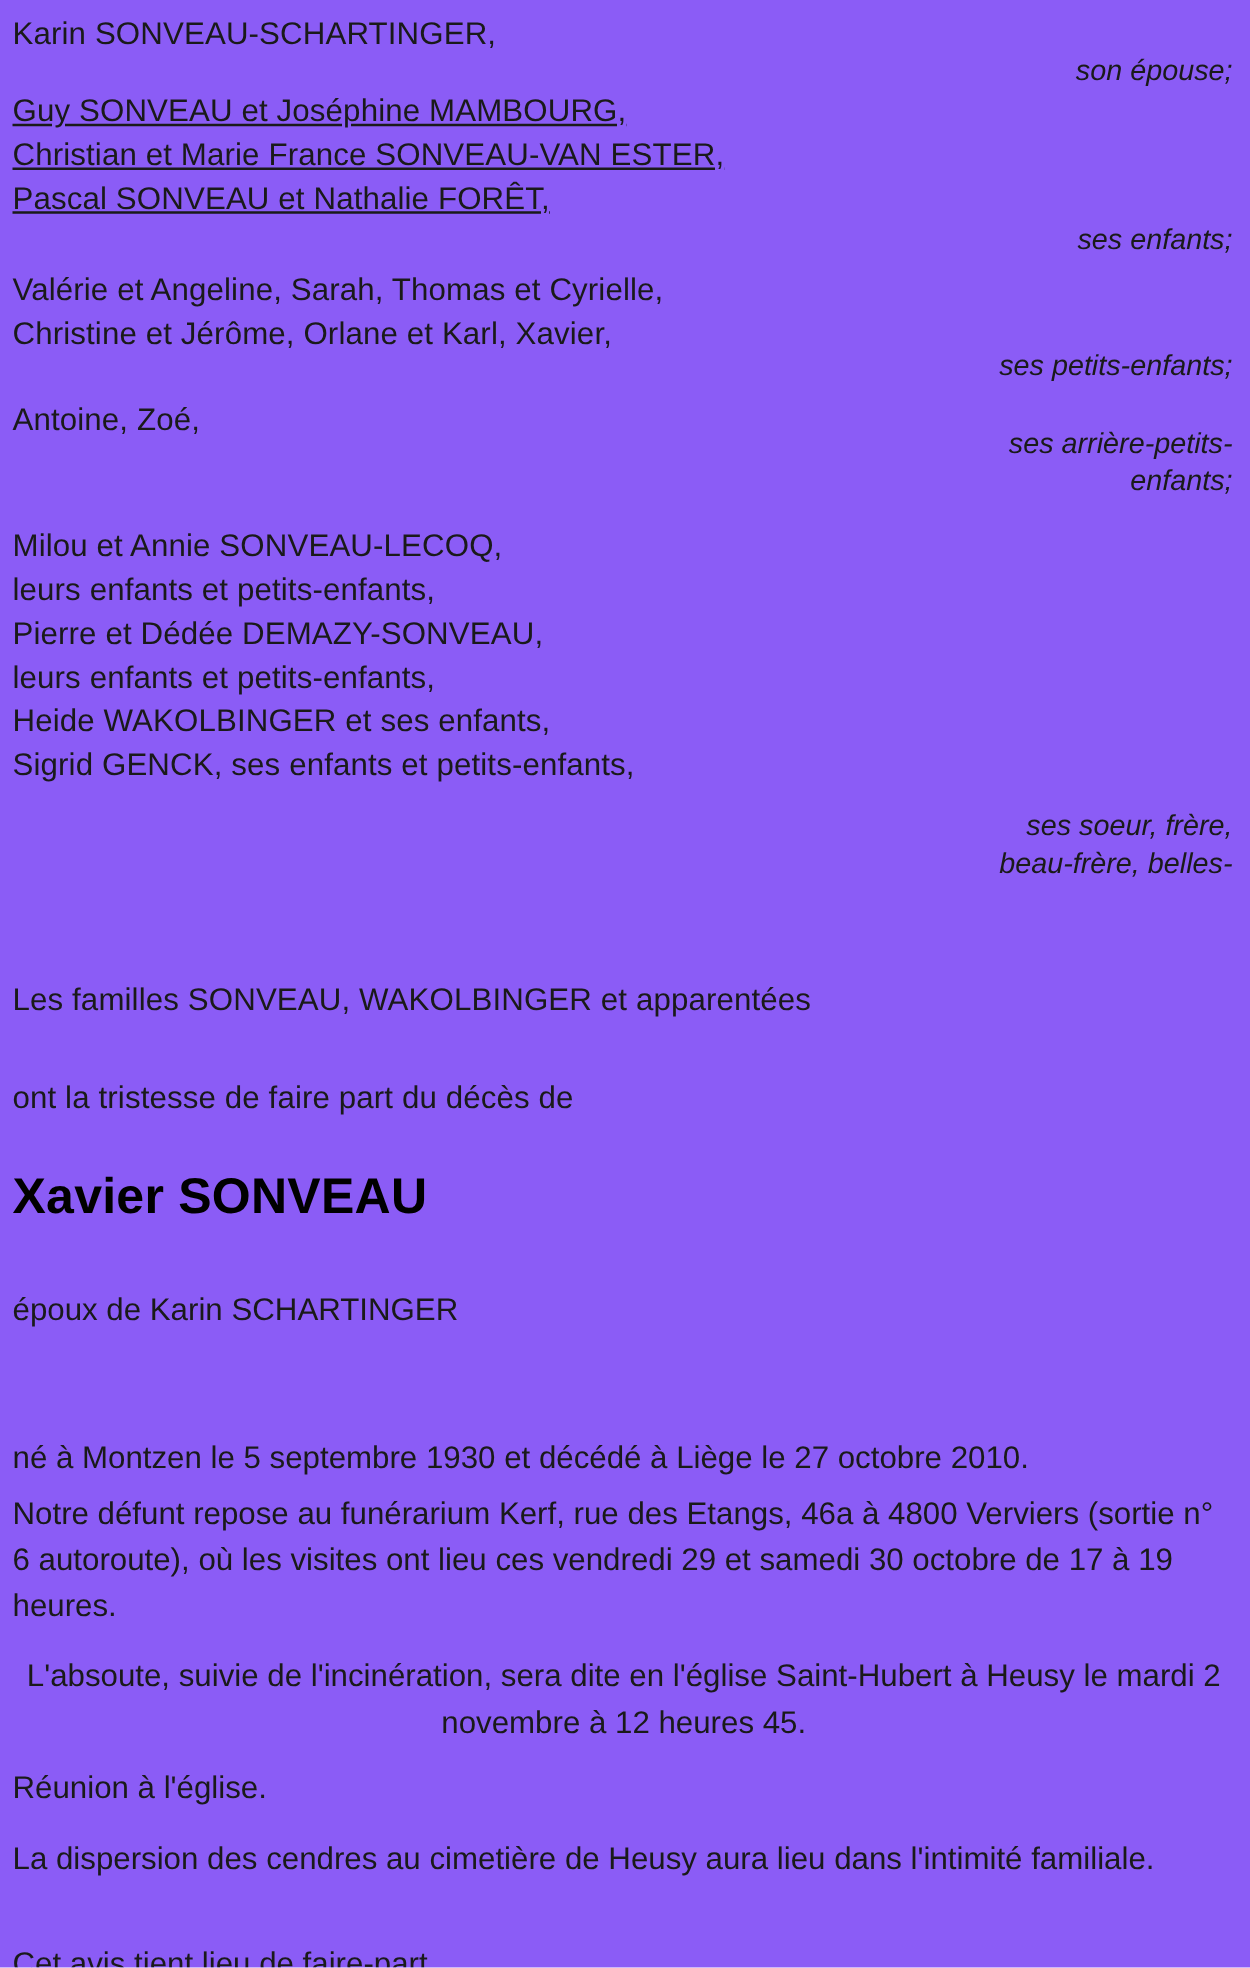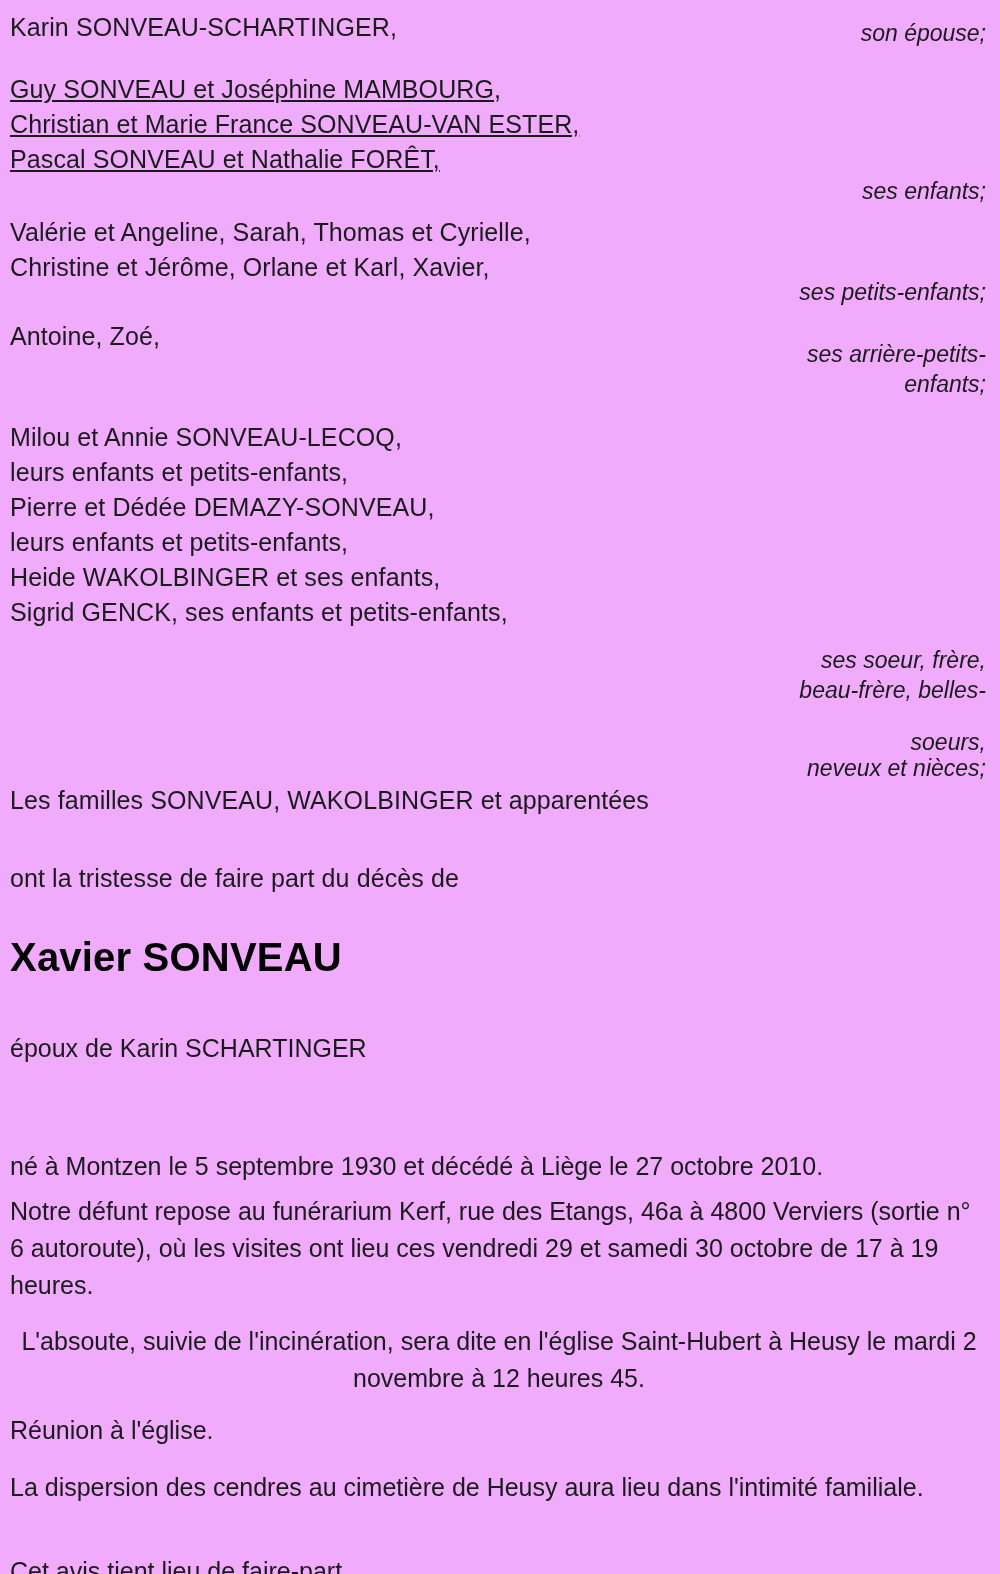--- a/index.html
+++ b/index.html
@@ -9,21 +9,21 @@
     background: #ffffff;
   }
   body {
     font-family: "Liberation Sans", sans-serif;
     color: #1a1a1a;
   }
   .page {
     position: relative;
     width: 1000px;
     height: 1574px;
-    background: #f0abfc;
+    background: #8b5cf6;
     overflow: hidden;
     box-sizing: border-box;
     padding: 0;
   }
   
   .block {
     position: absolute;
     left: 10px;
     right: 14px;
   }
@@ -77,21 +77,21 @@
   }
 </style>
 </head>
 <body>
 
 <div class="page">
 
   <div class="block" style="top:10px;">
     <div class="line">Karin SONVEAU-SCHARTINGER,</div>
   </div>
-  <div class="rel" style="top:18px;">son épouse;</div>
+  <div class="rel" style="top:41px;">son épouse;</div>
 
   <div class="block" style="top:72px;text-decoration:underline;">
     <div class="line">Guy SONVEAU et Joséphine MAMBOURG,</div>
     <div class="line">Christian et Marie France SONVEAU-VAN ESTER,</div>
     <div class="line">Pascal SONVEAU et Nathalie FORÊT,</div>
   </div>
   <div class="rel" style="top:176px;">ses enfants;</div>
 
   <div class="block" style="top:215px;">
     <div class="line">Valérie et Angeline, Sarah, Thomas et Cyrielle,</div>
@@ -112,24 +112,20 @@
     <div class="line">leurs enfants et petits-enfants,</div>
     <div class="line">Pierre et Dédée DEMAZY-SONVEAU,</div>
     <div class="line">leurs enfants et petits-enfants,</div>
     <div class="line">Heide WAKOLBINGER et ses enfants,</div>
     <div class="line">Sigrid GENCK, ses enfants et petits-enfants,</div>
   </div>
   <div class="rel" style="top:645px;">
     <div>ses soeur, frère,</div>
     <div>beau-frère, belles-</div>
   </div>
-  <div class="rel tight" style="top:729px;">
-    <div>soeurs,</div>
-    <div>neveux et nièces;</div>
-  </div>
 
   <div class="block" style="top:783px;">
     <div class="line">Les familles SONVEAU, WAKOLBINGER et apparentées</div>
   </div>
 
   <div class="block" style="top:861px;">
     <div class="line">ont la tristesse de faire part du décès de</div>
   </div>
 
   <div class="name-heading" style="top:938px;">Xavier SONVEAU</div>

